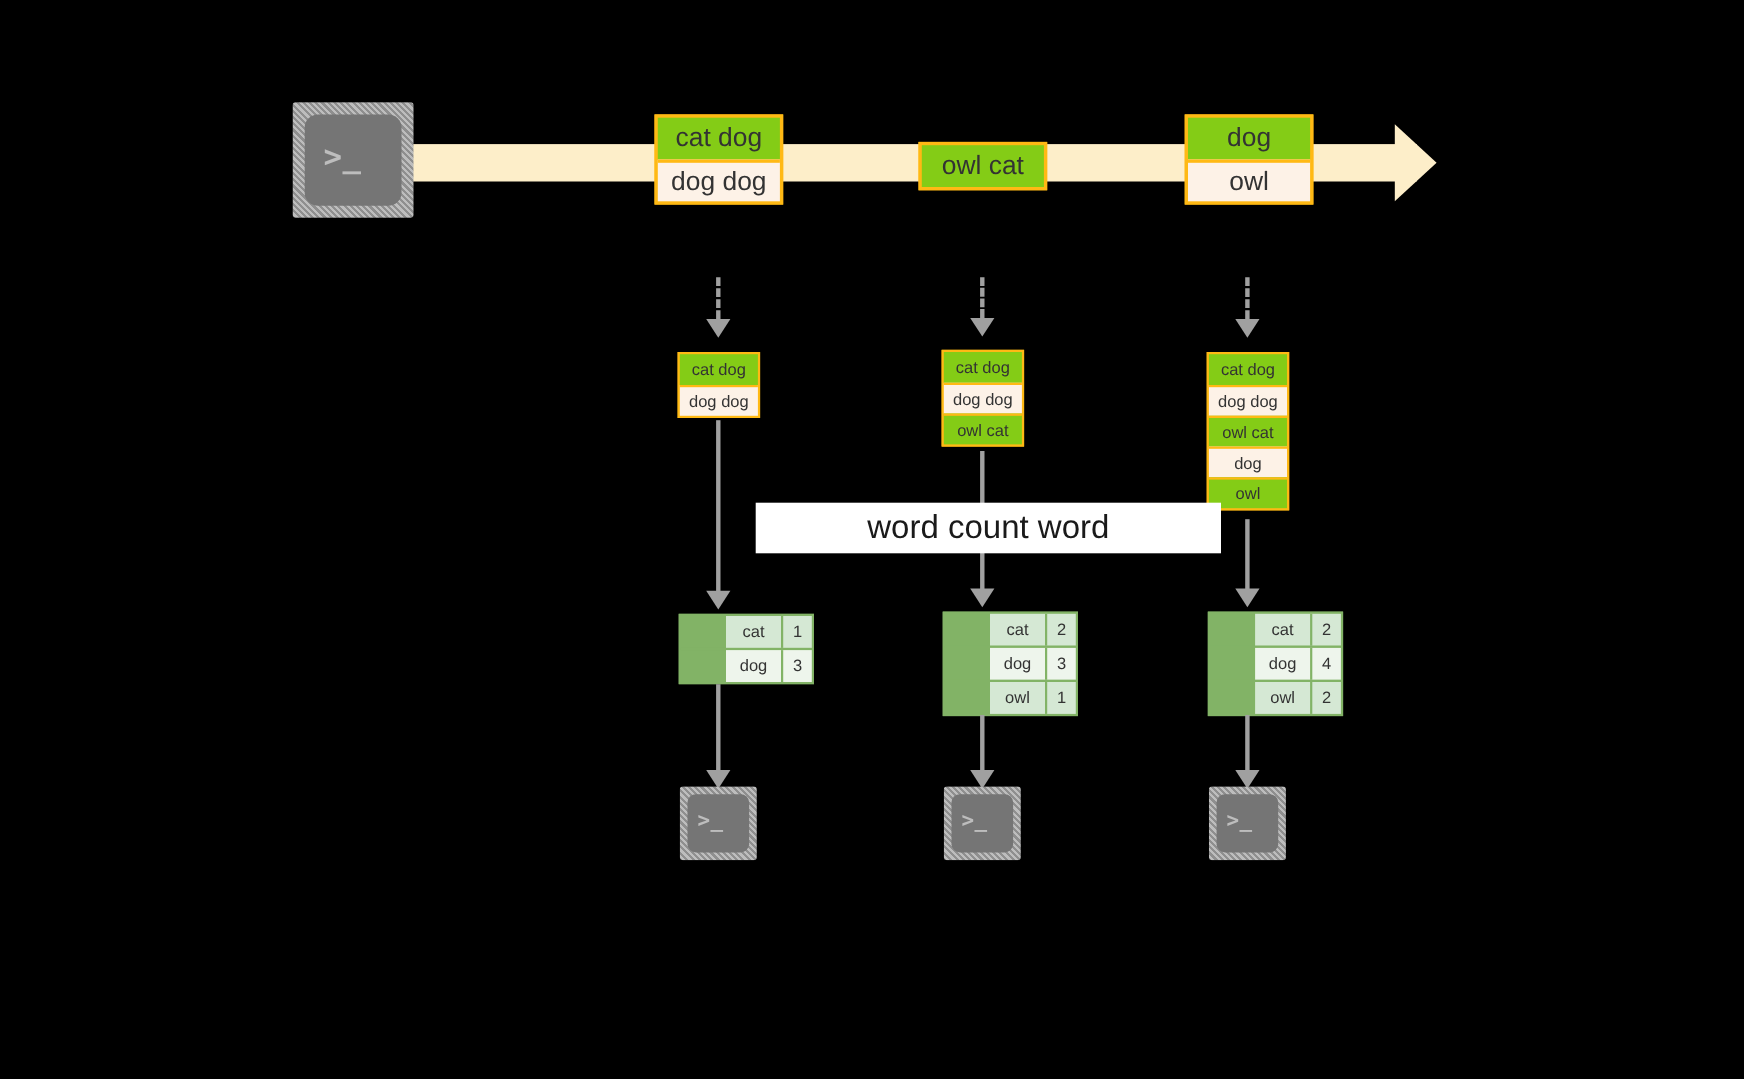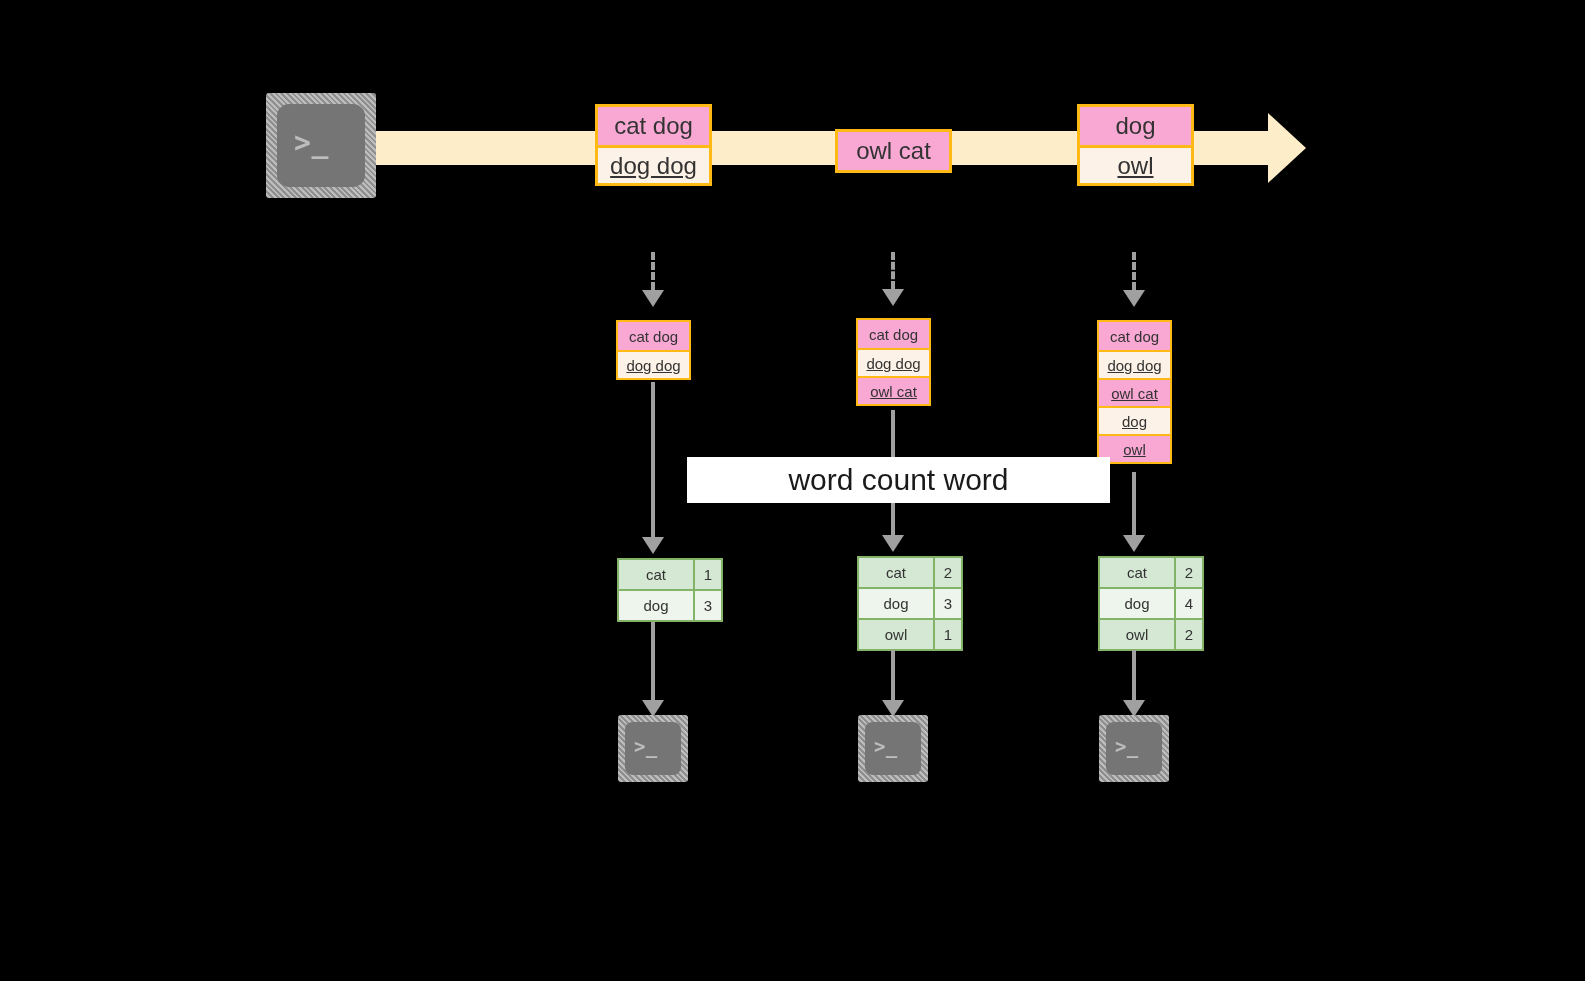--- a/index.html
+++ b/index.html
@@ -70,23 +70,23 @@
   }
   .orow {
     box-sizing: border-box;
     display: flex;
     align-items: center;
     justify-content: center;
     color: #333333;
     white-space: nowrap;
     overflow: hidden;
   }
-  .orow.dark  { background: #f9a8d4; }
+  .orow.dark  { background: #84cc16; }
   .orow.light { background: #fdf2e7; }
-  .orow + .orow { border-top: 3px solid #ffb914; text-decoration: underline; }
+  .orow + .orow { border-top: 3px solid #ffb914; }
 
   
   .obox.big .orow { height: 38px; font-size: 24px; }
   
   .obox.small .orow { height: 28px; font-size: 15px; }
   .obox.small .orow + .orow { border-top: 2px solid #ffb914; }
   .obox.small { border-width: 2px; }
 
   
   .gtable {
@@ -104,21 +104,21 @@
   .grow + .grow { border-top: 2px solid #82b366; }
   .gcell {
     box-sizing: border-box;
     display: flex;
     align-items: center;
     justify-content: center;
     font-size: 15px;
     color: #333333;
     white-space: nowrap;
   }
-  .gcell.word { width: 74px; }
+  .gcell.word { width: 50px; margin-left: 41px; }
   .gcell.count { width: 28px; border-left: 2px solid #82b366; }
   .grow.dark  .gcell { background: #d5e8d4; }
   .grow.light .gcell { background: #eef5ec; }
 
   
   .vline {
     position: absolute;
     width: 4px;
     background: #a0a0a0;
   }

